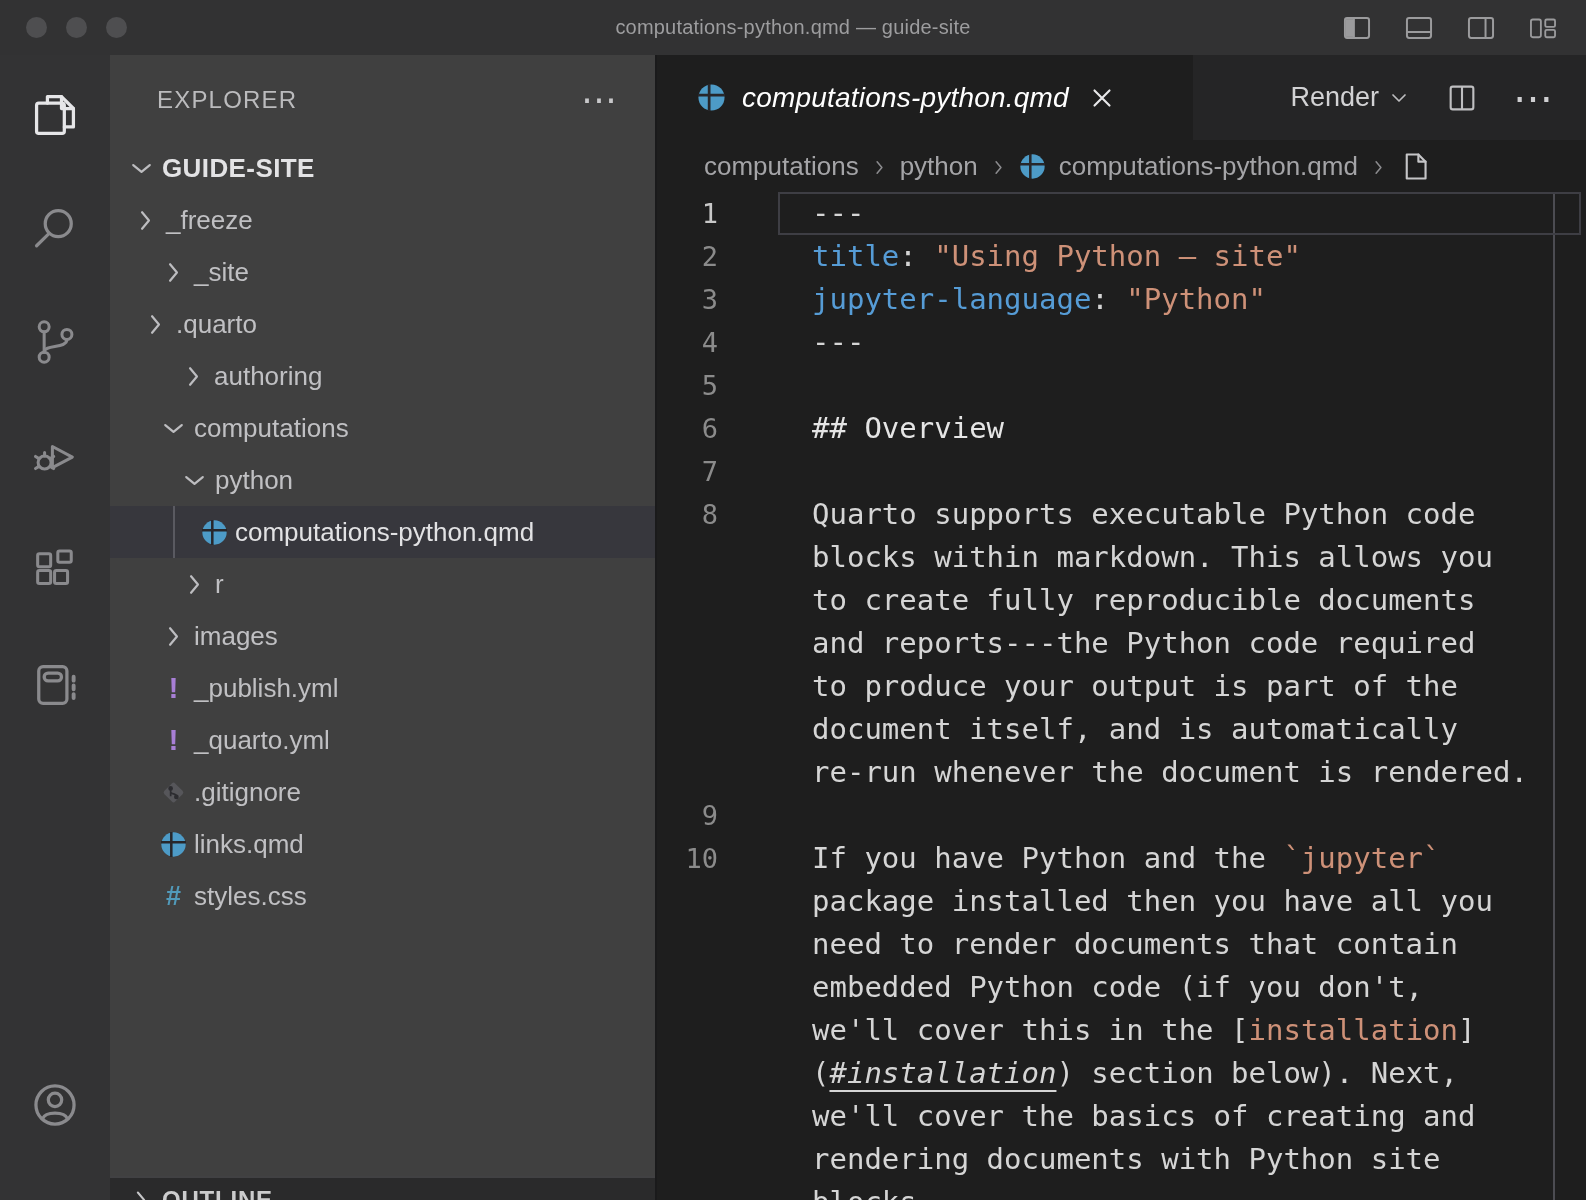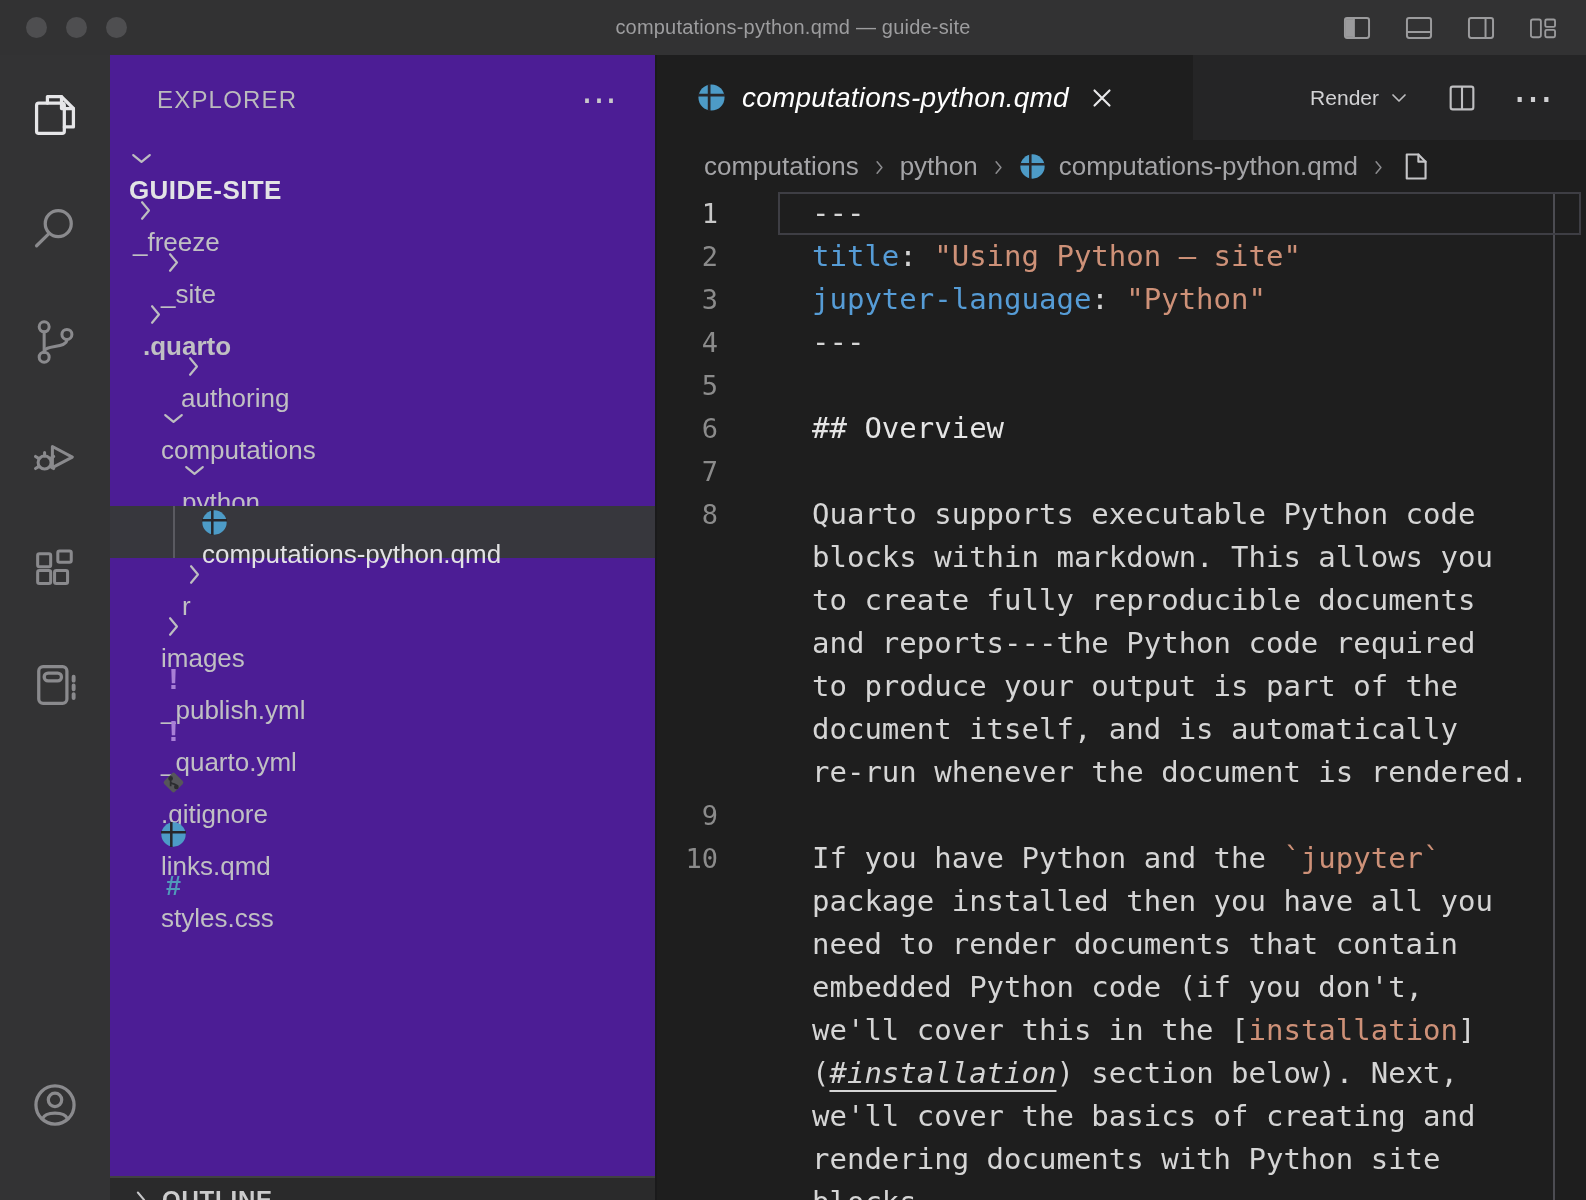--- a/index.html
+++ b/index.html
@@ -23,26 +23,26 @@
   
   .body{display:flex;height:1145px;flex:1;}
 
   
   .activitybar{width:110px;background:#333334;position:relative;flex-shrink:0;}
   .ab-icon{position:absolute;left:50%;transform:translateX(-50%);width:52px;height:52px;color:#8a8a8d;}
   .ab-icon svg{width:100%;height:100%;}
   .ab-icon.active{color:#e6e6e8;}
 
   
-  .sidebar{width:545px;background:#4c1d95;position:relative;flex-shrink:0;overflow:hidden;}
+  .sidebar{width:545px;background:#404040;position:relative;flex-shrink:0;overflow:hidden;}
   .sb-header{position:absolute;top:28px;left:47px;right:36px;display:flex;justify-content:space-between;align-items:center;height:34px;}
   .sb-title{font-size:24px;color:#bbbbbd;letter-spacing:1.2px;}
   .sb-more{color:#c8c8ca;font-size:36px;line-height:10px;letter-spacing:2px;}
   .tree{position:absolute;top:87px;left:0;right:0;}
-  .trow{height:52px;display:flex;align-items:flex-start;font-size:26px;color:#c0c0c3;white-space:nowrap;cursor:default;flex-direction:column;}
+  .trow{height:52px;display:flex;align-items:center;font-size:26px;color:#c0c0c3;white-space:nowrap;cursor:default;}
   .trow .twist{width:33px;height:33px;flex-shrink:0;color:#bdbdc0;display:flex;align-items:center;justify-content:center;}
   .trow .twist svg{width:100%;height:100%;}
   .trow .ficon{width:33px;height:33px;flex-shrink:0;display:flex;align-items:center;justify-content:center;}
   .trow .ficon svg{width:27px;height:27px;}
   .trow .tlabel{margin-left:4px;}
   .trow.bold .tlabel{font-weight:700;color:#e3e3e5;letter-spacing:.4px;}
   .trow.selected{background:#37373d;color:#e2e2e4;position:relative;}
   .trow.selected::before{content:"";position:absolute;left:63px;top:0;bottom:0;width:2px;background:#5a5a61;}
   .exc{color:#a87fd6;font-weight:800;font-size:30px;font-family:"Liberation Sans",sans-serif;}
   .hashic{color:#519aba;font-weight:700;font-size:27px;}
@@ -54,21 +54,21 @@
   
   .editor{flex:1;display:flex;flex-direction:column;background:#1e1e1e;min-width:0;border-left:2px solid #1a1a1b;}
   .tabbar{height:85px;background:#252526;display:flex;align-items:stretch;flex-shrink:0;}
   .tab{width:536px;box-sizing:border-box;background:#1e1e1e;display:flex;align-items:center;padding-left:40px;flex-shrink:0;cursor:default;}
   .tab .ficon{width:29px;height:29px;margin-right:16px;}
   .tab .ficon svg{width:100%;height:100%;}
   .tab-title{font-style:italic;color:#ffffff;font-size:28px;font-weight:500;letter-spacing:.2px;}
   .tab-close{width:30px;height:30px;margin-left:18px;color:#e8e8ea;}
   .tab-close svg{width:100%;height:100%;}
   .tab-actions{margin-left:auto;display:flex;align-items:center;gap:34px;padding-right:32px;}
-  .render-btn{display:flex;align-items:center;gap:8px;color:#d2d2d4;font-size:21px;cursor:default;}
+  .render-btn{display:flex;align-items:center;gap:8px;color:#d2d2d4;font-size:27px;cursor:default;}
   .render-chev{width:24px;height:24px;color:#bdbdbf;}
   .render-chev svg{width:100%;height:100%;}
   .split-btn{width:34px;height:34px;color:#bfbfc1;}
   .split-btn svg{width:100%;height:100%;}
   .more-btn{color:#cfcfd1;font-size:40px;line-height:20px;letter-spacing:1px;}
 
   .breadcrumbs{height:52px;display:flex;align-items:center;padding-left:47px;font-size:26px;color:#a4a4a7;flex-shrink:0;white-space:nowrap;overflow:hidden;}
   .bc-item{display:flex;align-items:center;cursor:default;}
   .bc-item .ficon{width:27px;height:27px;margin-right:13px;display:flex;}
   .bc-item .ficon svg{width:100%;height:100%;}
@@ -188,21 +188,21 @@
             <span class="tlabel">_freeze</span>
           </div>
           <div class="trow" style="padding-left: 47px;">
             <span class="twist">
               <svg viewBox="0 0 24 24" fill="none" stroke="currentColor" stroke-width="1.6" stroke-linecap="round" stroke-linejoin="round">
                 <path d="M9.5 6 L14.5 12 L9.5 18"></path>
               </svg>
             </span>
             <span class="tlabel">_site</span>
           </div>
-          <div class="trow" style="padding-left: 29px; font-weight: bold;">
+          <div class="trow" style="padding-left: 29px;">
             <span class="twist">
               <svg viewBox="0 0 24 24" fill="none" stroke="currentColor" stroke-width="1.6" stroke-linecap="round" stroke-linejoin="round">
                 <path d="M9.5 6 L14.5 12 L9.5 18"></path>
               </svg>
             </span>
             <span class="tlabel">.quarto</span>
           </div>
           <div class="trow" style="padding-left: 67px;">
             <span class="twist">
               <svg viewBox="0 0 24 24" fill="none" stroke="currentColor" stroke-width="1.6" stroke-linecap="round" stroke-linejoin="round">

